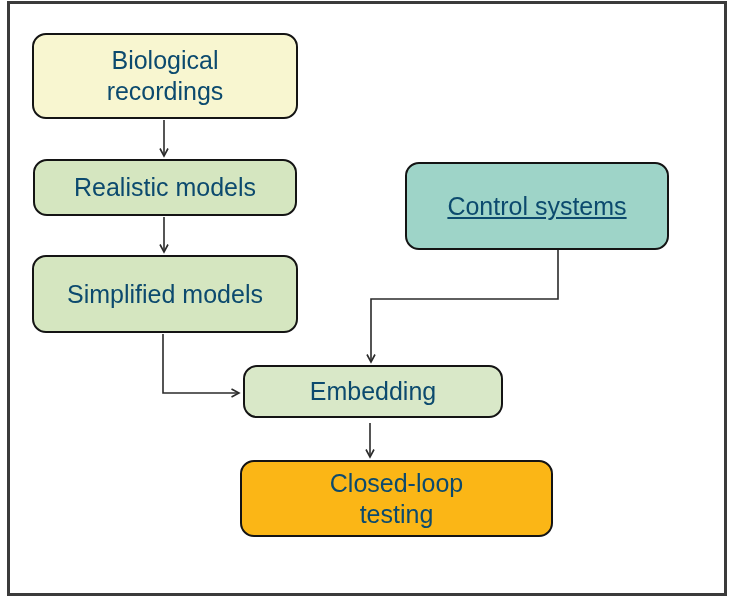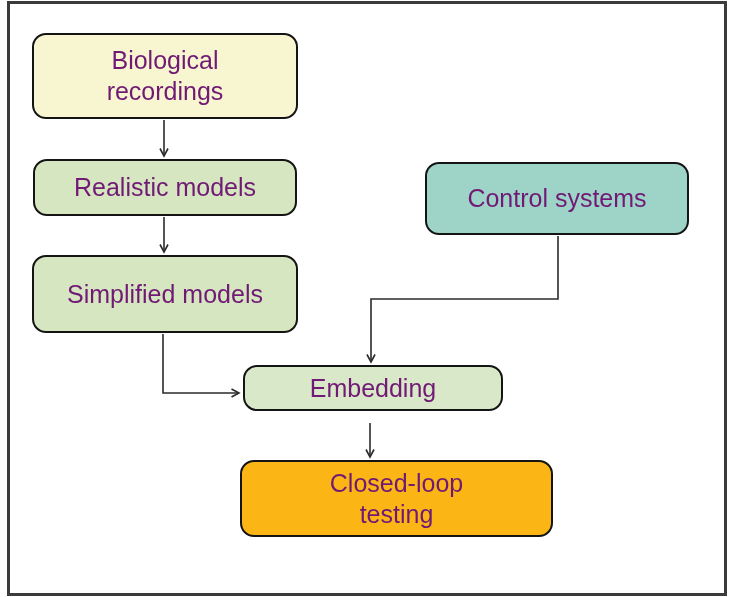--- a/index.html
+++ b/index.html
@@ -35,30 +35,30 @@
     stroke-linejoin: miter;
   }
   .node {
     position: absolute;
     display: flex;
     flex-direction: column;
     align-items: center;
     justify-content: center;
     border: 2.5px solid #141414;
     border-radius: 14px;
-    color: #701a75;
+    color: #0c4a6e;
     font-size: 25px;
     line-height: 31px;
     text-align: center;
   }
   .n-bio        { left: 32px;  top: 33px;  width: 266px; height: 86px; }
   .n-realistic  { left: 33px;  top: 159px; width: 264px; height: 57px; }
   .n-simplified { left: 32px;  top: 255px; width: 266px; height: 78px; }
-  .n-control    { left: 425px; top: 162px; width: 264px; height: 73px; }
-  .n-embedding  { left: 243px; top: 365px; width: 260px; height: 46px; text-align: center; }
+  .n-control    { left: 405px; top: 162px; width: 264px; height: 88px; text-decoration: underline; }
+  .n-embedding  { left: 243px; top: 365px; width: 260px; height: 53px; text-align: center; }
   .n-closed     { left: 240px; top: 460px; width: 313px; height: 77px; }
 </style>
 </head>
 <body>
 
 <div class="stage">
 
   <svg class="edges" width="729" height="597" viewBox="0 0 729 597" xmlns="http://www.w3.org/2000/svg">
     <defs>
       <marker id="arw" markerWidth="12" markerHeight="12" refX="8.5" refY="5" orient="auto" markerUnits="userSpaceOnUse">

